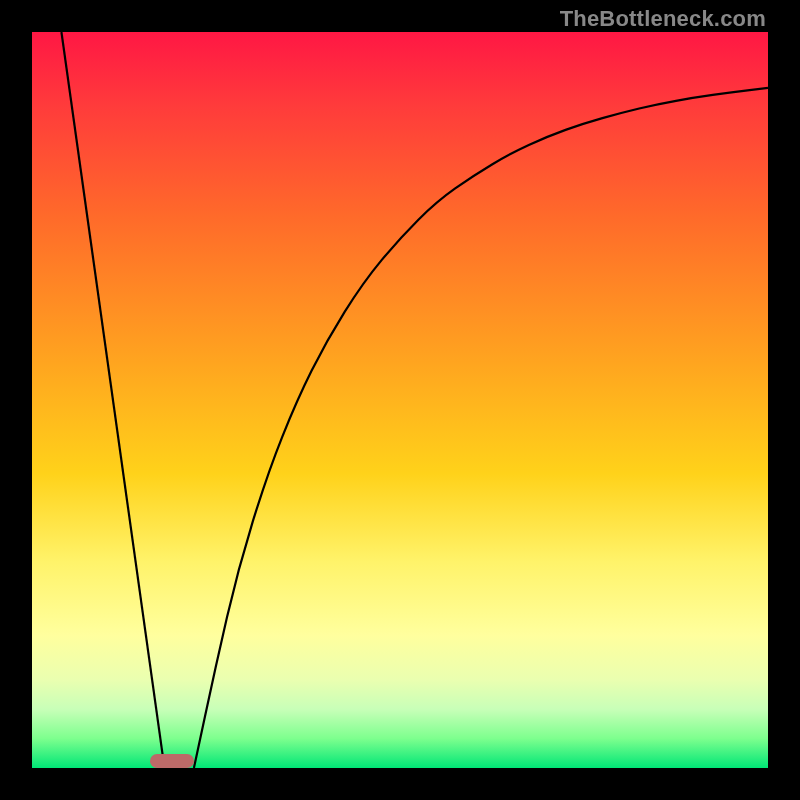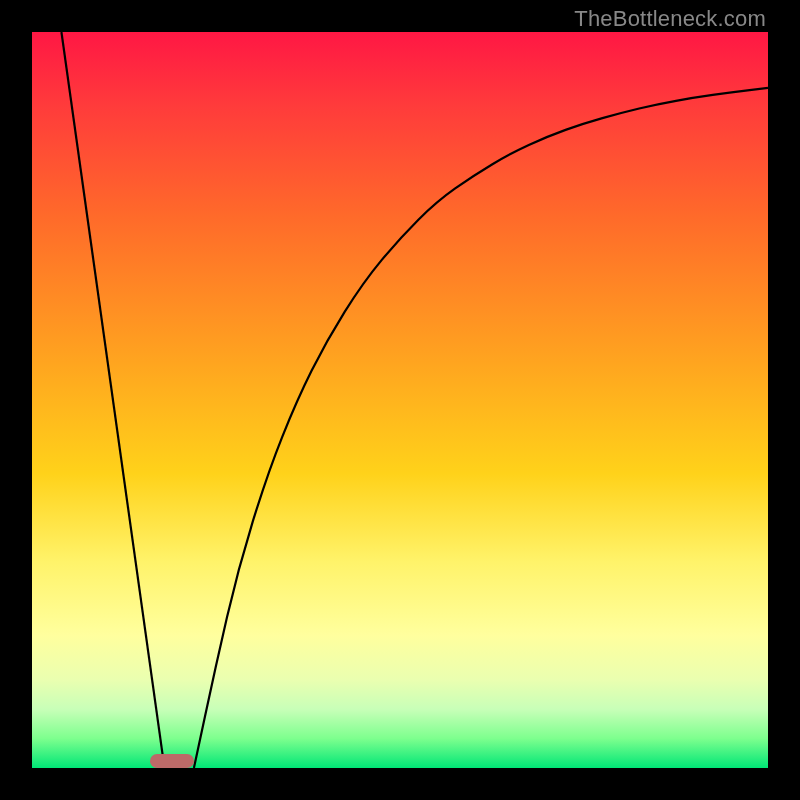--- a/index.html
+++ b/index.html
@@ -43,21 +43,21 @@
     height: 14px;
     background: #bc6a68;
     border-radius: 7px;
   }
   .watermark {
     position: absolute;
     top: 6px;
     right: 34px;
     color: #888;
     font-size: 22px;
-    font-weight: 400;
+    font-weight: 700;
     letter-spacing: 0.2px;
     margin-left: 44px;
   }
   svg.curve {
     position: absolute;
     left: 0;
     top: 0;
     width: 736px;
     height: 736px;
   }

